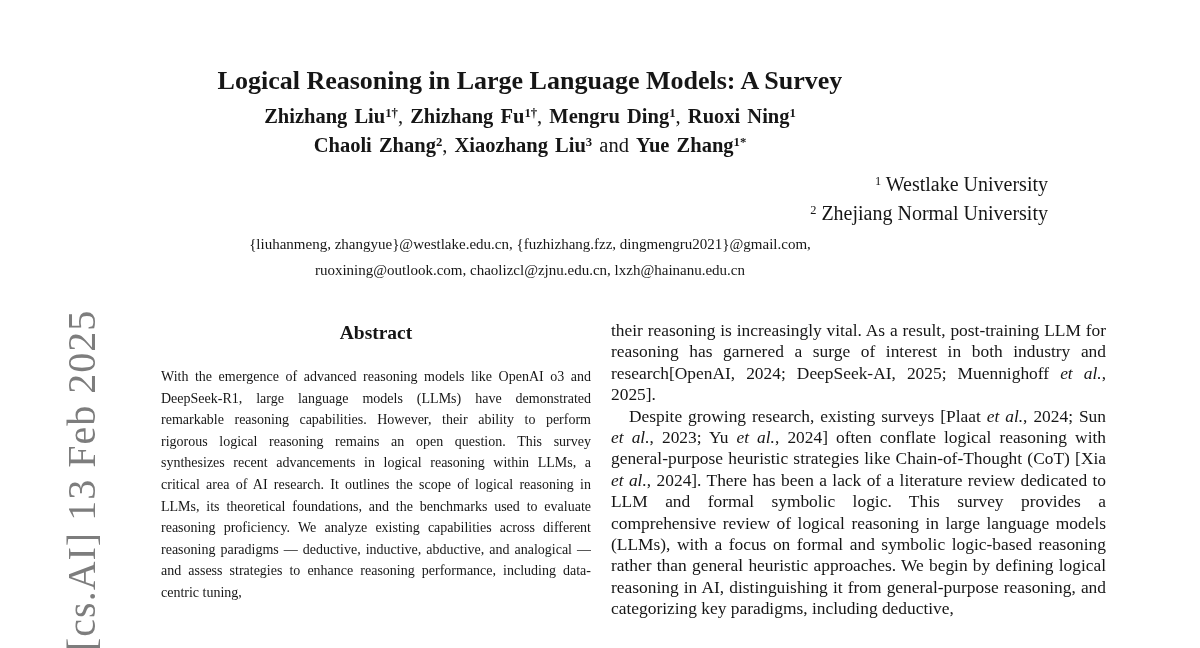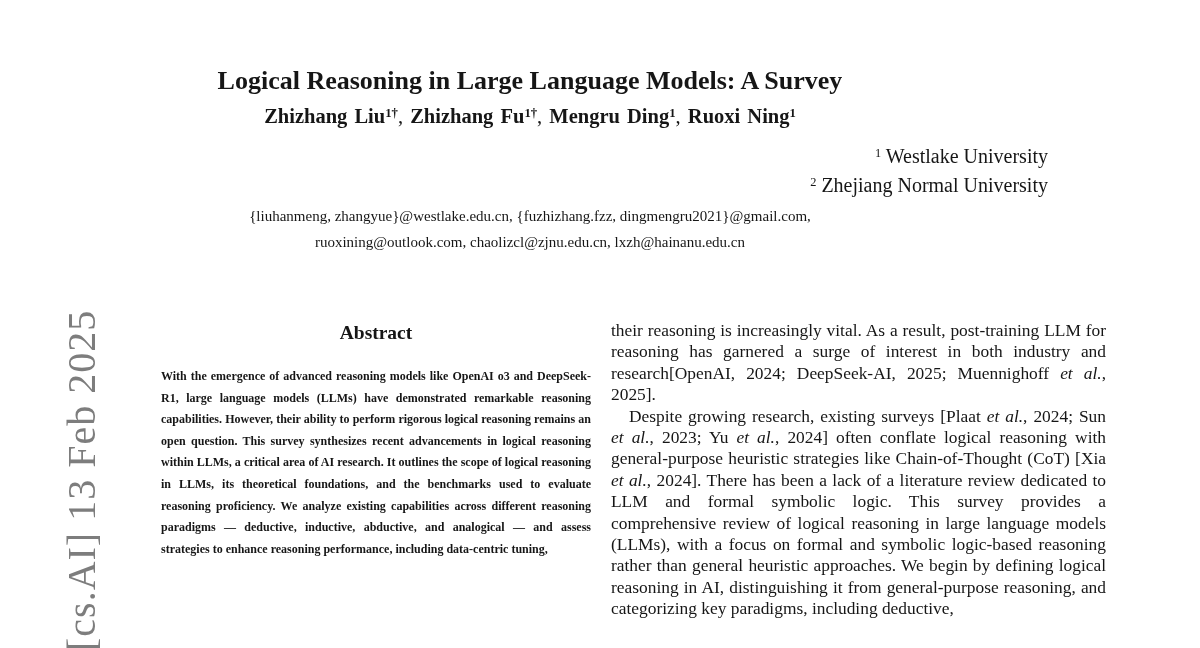--- a/index.html
+++ b/index.html
@@ -37,23 +37,22 @@
   .col-left {
     position: absolute; left: 145px; top: 320px;
     width: 430px; height: 328px; overflow: hidden; margin-left: 16px;
   }
   .abstract-heading {
     text-align: center; font-weight: bold;
     font-size: 19.5px; line-height: 22px;
     margin: 2px 0 22px 0;
   }
   .abstract-body {
-    font-size: 12px; line-height: 21.6px;
+    font-size: 14px; line-height: 21.6px;
     text-align: justify;
-    font-weight: bold;
   }
   .col-right {
     position: absolute; left: 611px; top: 320px;
     width: 495px; height: 330px; overflow: hidden;
     font-size: 17.4px; line-height: 21.4px;
     text-align: justify;
   }
   .col-right p { margin: 0; }
   .col-right p.indented { text-indent: 18px; }
   
@@ -66,20 +65,21 @@
 
 <div class="page">
 
   <div class="arxiv-stamp">[cs.AI] 13 Feb 2025</div>
 
   <div class="header">
     <div class="title">Logical Reasoning in Large Language Models: A Survey</div>
 
     <div class="authors">
       <div><span class="b">Zhizhang Liu</span><span class="b sup">1†</span><span>, </span><span class="b">Zhizhang Fu</span><span class="b sup">1†</span><span>, </span><span class="b">Mengru Ding</span><span class="b sup">1</span><span>, </span><span class="b">Ruoxi Ning</span><span class="b sup">1</span></div>
+      <div><span class="b">Chaoli Zhang</span><span class="b sup">2</span><span>, </span><span class="b">Xiaozhang Liu</span><span class="b sup">3</span><span> and </span><span class="b">Yue Zhang</span><span class="b sup">1*</span></div>
     </div>
 
     <div class="affils">
       <div><span class="sup">1</span><span> Westlake University</span></div>
       <div><span class="sup">2</span><span> Zhejiang Normal University</span></div>
     </div>
 
     <div class="emails">
       <div>{liuhanmeng, zhangyue}@westlake.edu.cn, {fuzhizhang.fzz, dingmengru2021}@gmail.com,</div>
       <div>ruoxining@outlook.com, chaolizcl@zjnu.edu.cn, lxzh@hainanu.edu.cn</div>

